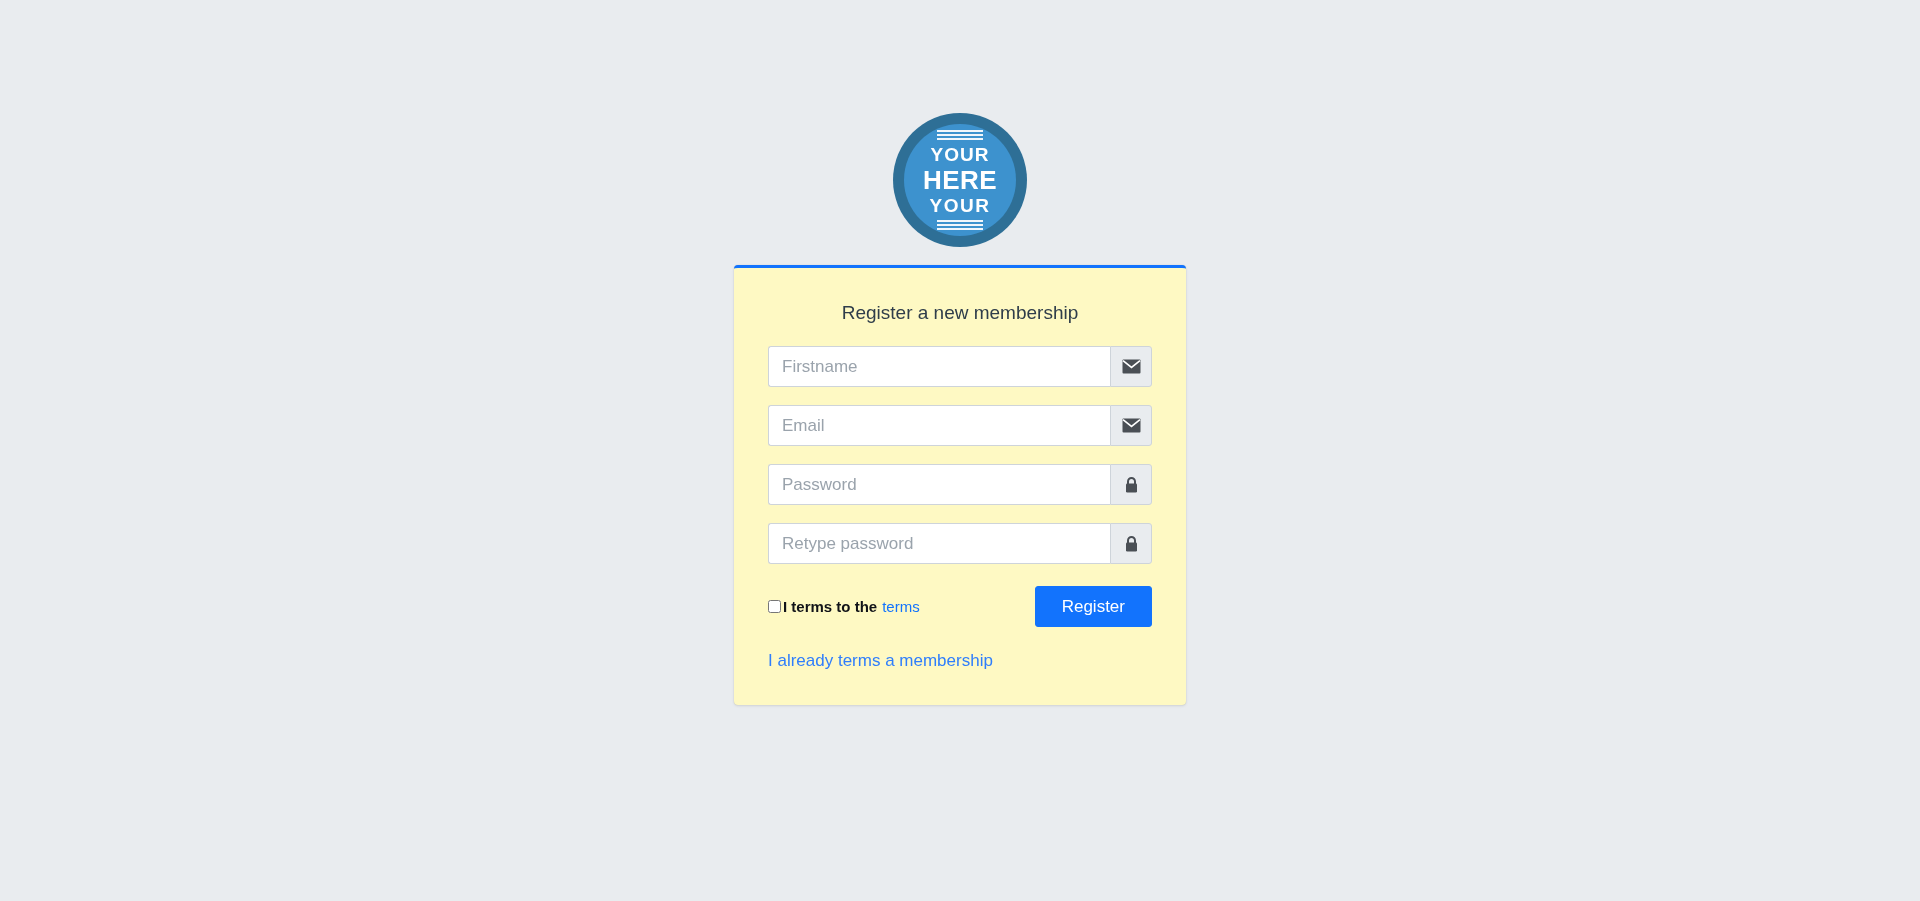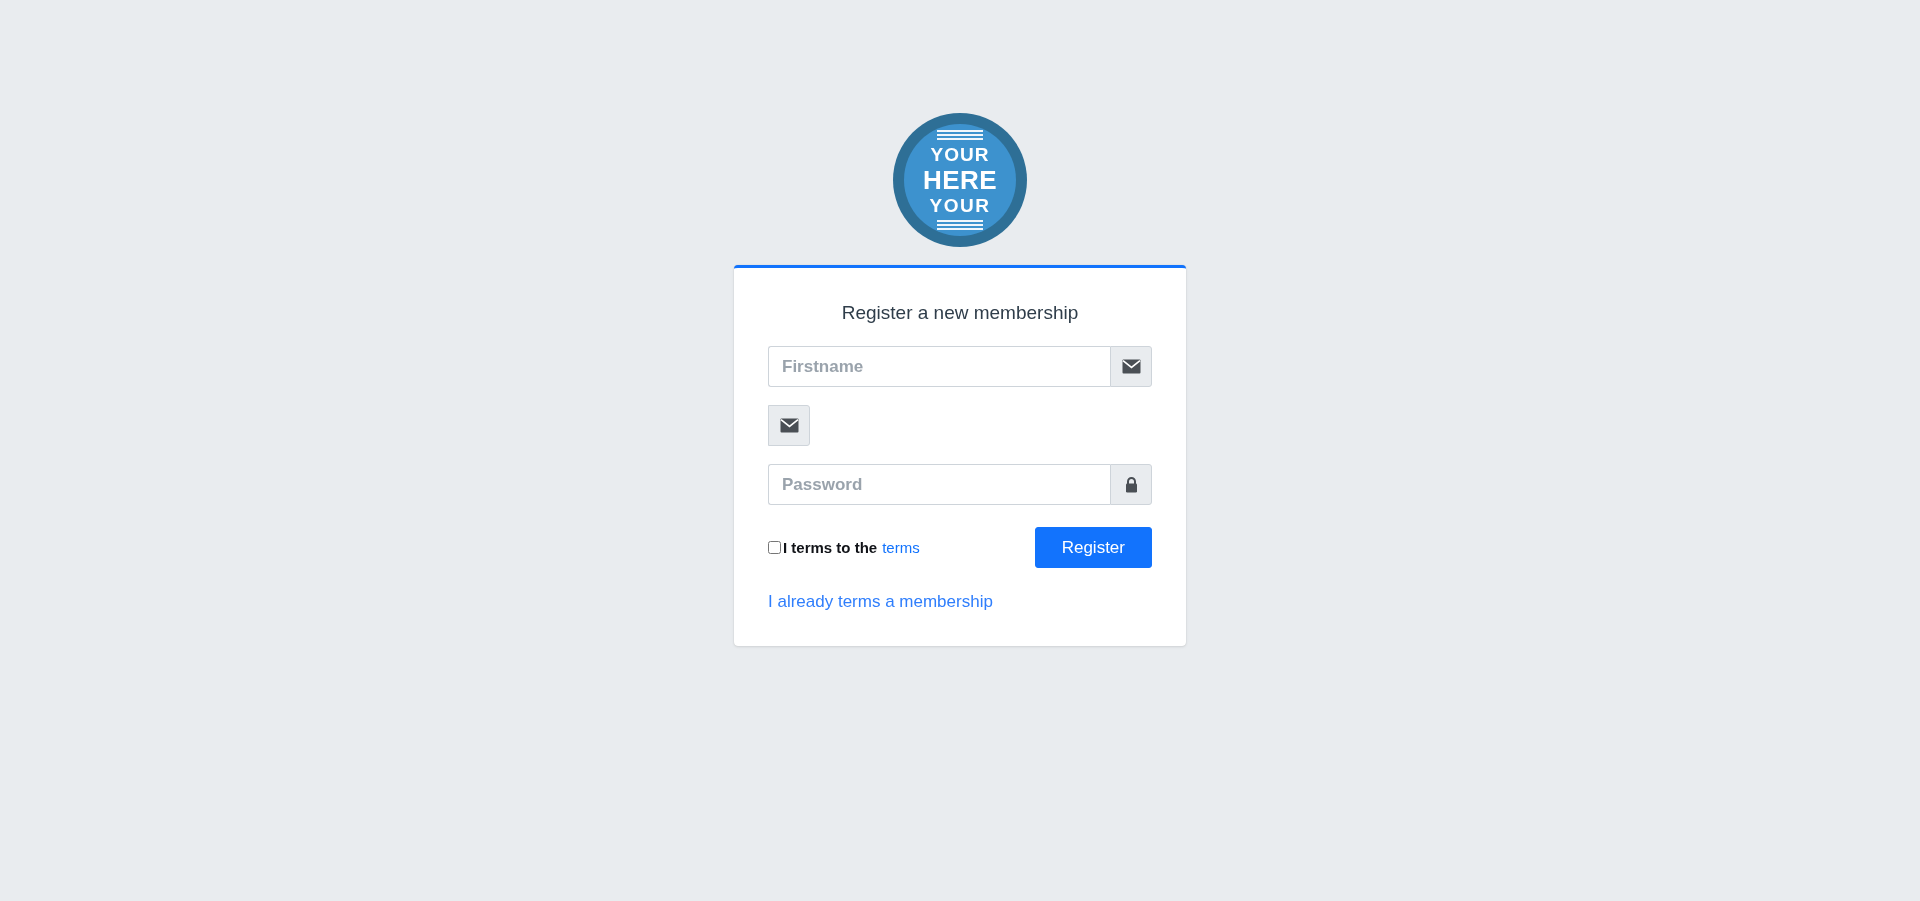--- a/index.html
+++ b/index.html
@@ -64,21 +64,21 @@
   
   .card-wrap {
     position: absolute;
     left: 0; right: 0;
     top: 265px;
     display: flex;
     justify-content: center;
   }
   .card {
     width: 452px;
-    background: #ffffff;
+    background: #fef9c3;
     border-top: 3px solid #1273fd;
     border-radius: 4px;
     box-shadow: 0 0 1px rgba(0,0,0,.18), 0 1px 3px rgba(0,0,0,.10);
     padding: 24px 34px 34px;
   }
   .card-title {
     text-align: center;
     font-size: 19px;
     color: #2f3d4a;
     margin: 10px 0 22px;
@@ -98,21 +98,20 @@
     height: 41px;
     border: 1px solid #ced4da;
     border-right: none;
     border-radius: 3px 0 0 3px;
     background: #ffffff;
     padding: 0 13px;
     font-size: 17px;
     color: #495057;
     font-family: "Liberation Sans", sans-serif;
     outline: none;
-    font-weight: bold;
   }
   .input-group input::placeholder { color: #9aa3ac; opacity: 1; }
   .input-addon {
     width: 42px;
     height: 41px;
     flex: 0 0 42px;
     border: 1px solid #ced4da;
     border-radius: 0 3px 3px 0;
     background: #e9ecef;
     display: flex;
@@ -204,38 +203,48 @@
         <span class="input-addon">
           <svg width="19" height="15" viewBox="0 0 19 15" aria-hidden="true">
             <rect x="0.5" y="0.5" width="18" height="14" rx="1" fill="#4a4f55"></rect>
             <path d="M1 1.6 L9.5 8.4 L18 1.6" fill="none" stroke="#ffffff" stroke-width="1.6"></path>
           </svg>
         </span>
       </div>
 
 
       <div class="input-group">
+        <input type="email" placeholder="Email" style="">
         <span class="input-addon">
           <svg width="19" height="15" viewBox="0 0 19 15" aria-hidden="true">
             <rect x="0.5" y="0.5" width="18" height="14" rx="1" fill="#4a4f55"></rect>
             <path d="M1 1.6 L9.5 8.4 L18 1.6" fill="none" stroke="#ffffff" stroke-width="1.6"></path>
           </svg>
         </span>
       </div>
 
       <div class="input-group">
         <input type="password" placeholder="Password" style="">
         <span class="input-addon">
           <svg width="15" height="18" viewBox="0 0 15 18" aria-hidden="true">
             <path d="M4 8 V5.4 a3.5 3.5 0 0 1 7 0 V8" fill="none" stroke="#4a4f55" stroke-width="2"></path>
             <rect x="2" y="7.6" width="11" height="9" rx="1.3" fill="#4a4f55"></rect>
           </svg>
         </span>
       </div>
 
+      <div class="input-group">
+        <input type="password" placeholder="Retype password" style="">
+        <span class="input-addon">
+          <svg width="15" height="18" viewBox="0 0 15 18" aria-hidden="true">
+            <path d="M4 8 V5.4 a3.5 3.5 0 0 1 7 0 V8" fill="none" stroke="#4a4f55" stroke-width="2"></path>
+            <rect x="2" y="7.6" width="11" height="9" rx="1.3" fill="#4a4f55"></rect>
+          </svg>
+        </span>
+      </div>
 
       <div class="agree-row">
         <label class="agree-left">
           <input type="checkbox" style="">
           <span class="agree-label">I terms to the</span>
           <a href="#" class="terms-link">terms</a>
         </label>
         <button class="register-btn">Register</button>
       </div>
 

